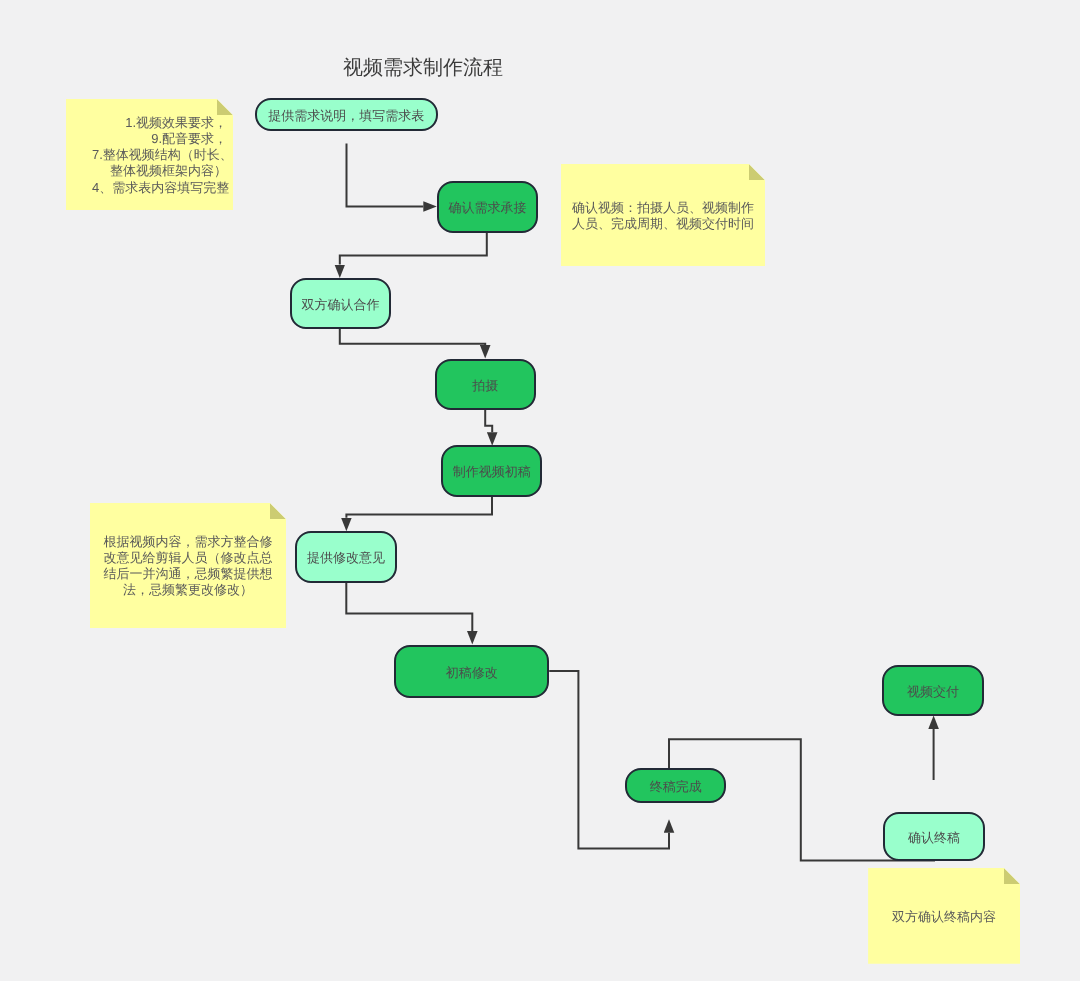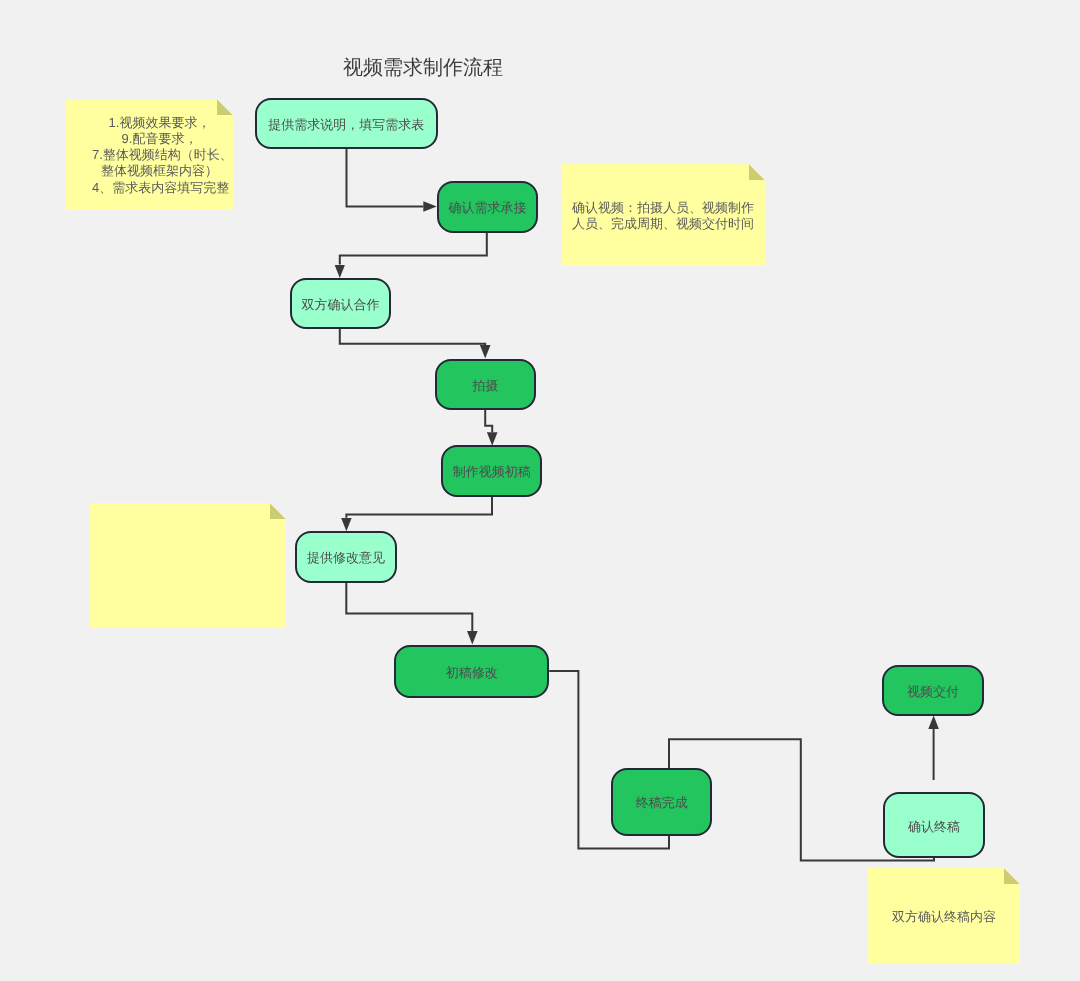--- a/index.html
+++ b/index.html
@@ -37,60 +37,61 @@
     <path d="M492,496.8 L492,514.6 L346.4,514.6 L346.4,517.8" marker-end="url(#arr)"></path>
     <path d="M346.3,582.5 L346.3,613.5 L472.3,613.5 L472.3,631" marker-end="url(#arr)"></path>
     <path d="M549.2,671.1 L578.4,671.1 L578.4,848.4 L669,848.4 L669,832.8" marker-end="url(#arr)"></path>
     <path d="M669,768 L669,739.2 L800.8,739.2 L800.8,860.4 L934,860.4 L934,843.7" marker-end="url(#arr)"></path>
     <path d="M933.6,780 L933.6,729" marker-end="url(#arr)"></path>
   </g>
 </svg>
 
 <div id="title" style="left:343px;top:54px">视频需求制作流程</div>
 
-<div class="node green" style="left:254.7px;top:98.3px;width:183.2px;height:51px">
+<div class="node green" style="left:254.7px;top:98.3px;width:183.2px;height:33px">
       <span>提供需求说明，填写需求表</span>
     </div>
 <div class="node" style="left:436.8px;top:180.7px;width:101.2px;height:52.0px">
       <span>确认需求承接</span>
     </div>
 <div class="node green" style="left:289.9px;top:277.9px;width:101.4px;height:51.5px">
       <span>双方确认合作</span>
     </div>
 <div class="node" style="left:434.6px;top:358.5px;width:101.5px;height:51.4px">
       <span>拍摄</span>
     </div>
 <div class="node" style="left:441.1px;top:445.2px;width:101.4px;height:51.6px">
       <span>制作视频初稿</span>
     </div>
 <div class="node green" style="left:295.3px;top:531px;width:101.4px;height:51.5px">
       <span>提供修改意见</span>
     </div>
 <div class="node" style="left:394.1px;top:644.5px;width:155.1px;height:53.5px">
       <span>初稿修改</span>
     </div>
-<div class="node" style="left:611px;top:767.8px;width:101.4px;height:68px">
+<div class="node" style="left:625px;top:767.8px;width:101.4px;height:35px">
       <span>终稿完成</span>
     </div>
-<div class="node green" style="left:883.3px;top:792px;width:101.4px;height:66px">
+<div class="node green" style="left:883.3px;top:812px;width:101.4px;height:49px">
       <span>确认终稿</span>
     </div>
 <div class="node" style="left:882.3px;top:664.7px;width:101.4px;height:51.4px">
       <span>视频交付</span>
     </div>
 
 <div class="note" style="left:66px;top:99px;width:167px;height:111px">
   <div class="fold"></div>
-  <div class="txt" style="text-align:center;padding-left:26px"><span>1.视频效果要求，</span><br><span>9.配音要求，</span><br><span>7.整体视频结构（时长、</span><br><span>整体视频框架内容）</span><br><span>4、需求表内容填写完整</span></div>
+  <div class="txt" style="text-align:right;padding-left:26px"><span>1.视频效果要求，</span><br><span>9.配音要求，</span><br><span>7.整体视频结构（时长、</span><br><span>整体视频框架内容）</span><br><span>4、需求表内容填写完整</span></div>
 </div>
 <div class="note" style="left:561px;top:164px;width:204px;height:102px">
   <div class="fold"></div>
   <div class="txt"><span>确认视频：拍摄人员、视频制作</span><br><span>人员、完成周期、视频交付时间</span></div>
 </div>
 <div class="note" style="left:90px;top:503px;width:196px;height:125px">
   <div class="fold"></div>
+  <div class="txt"><span>根据视频内容，需求方整合修</span><br><span>改意见给剪辑人员（修改点总</span><br><span>结后一并沟通，忌频繁提供想</span><br><span>法，忌频繁更改修改）</span></div>
 </div>
 <div class="note" style="left:868.1px;top:868.1px;width:152px;height:95.6px">
   <div class="fold"></div>
   <div class="txt"><span>双方确认终稿内容</span></div>
 </div>
 
 </div>
 
 </body></html>

